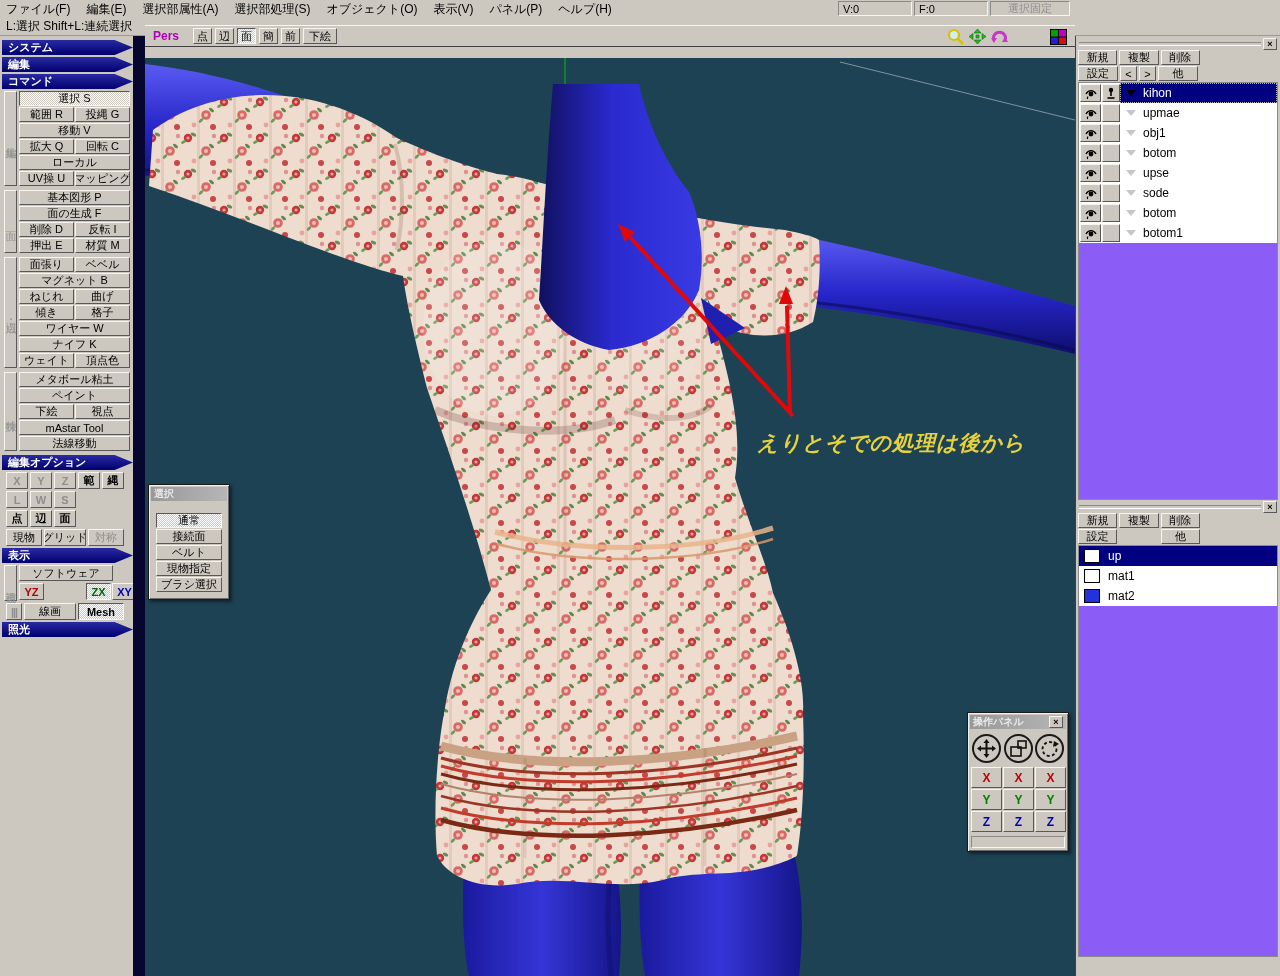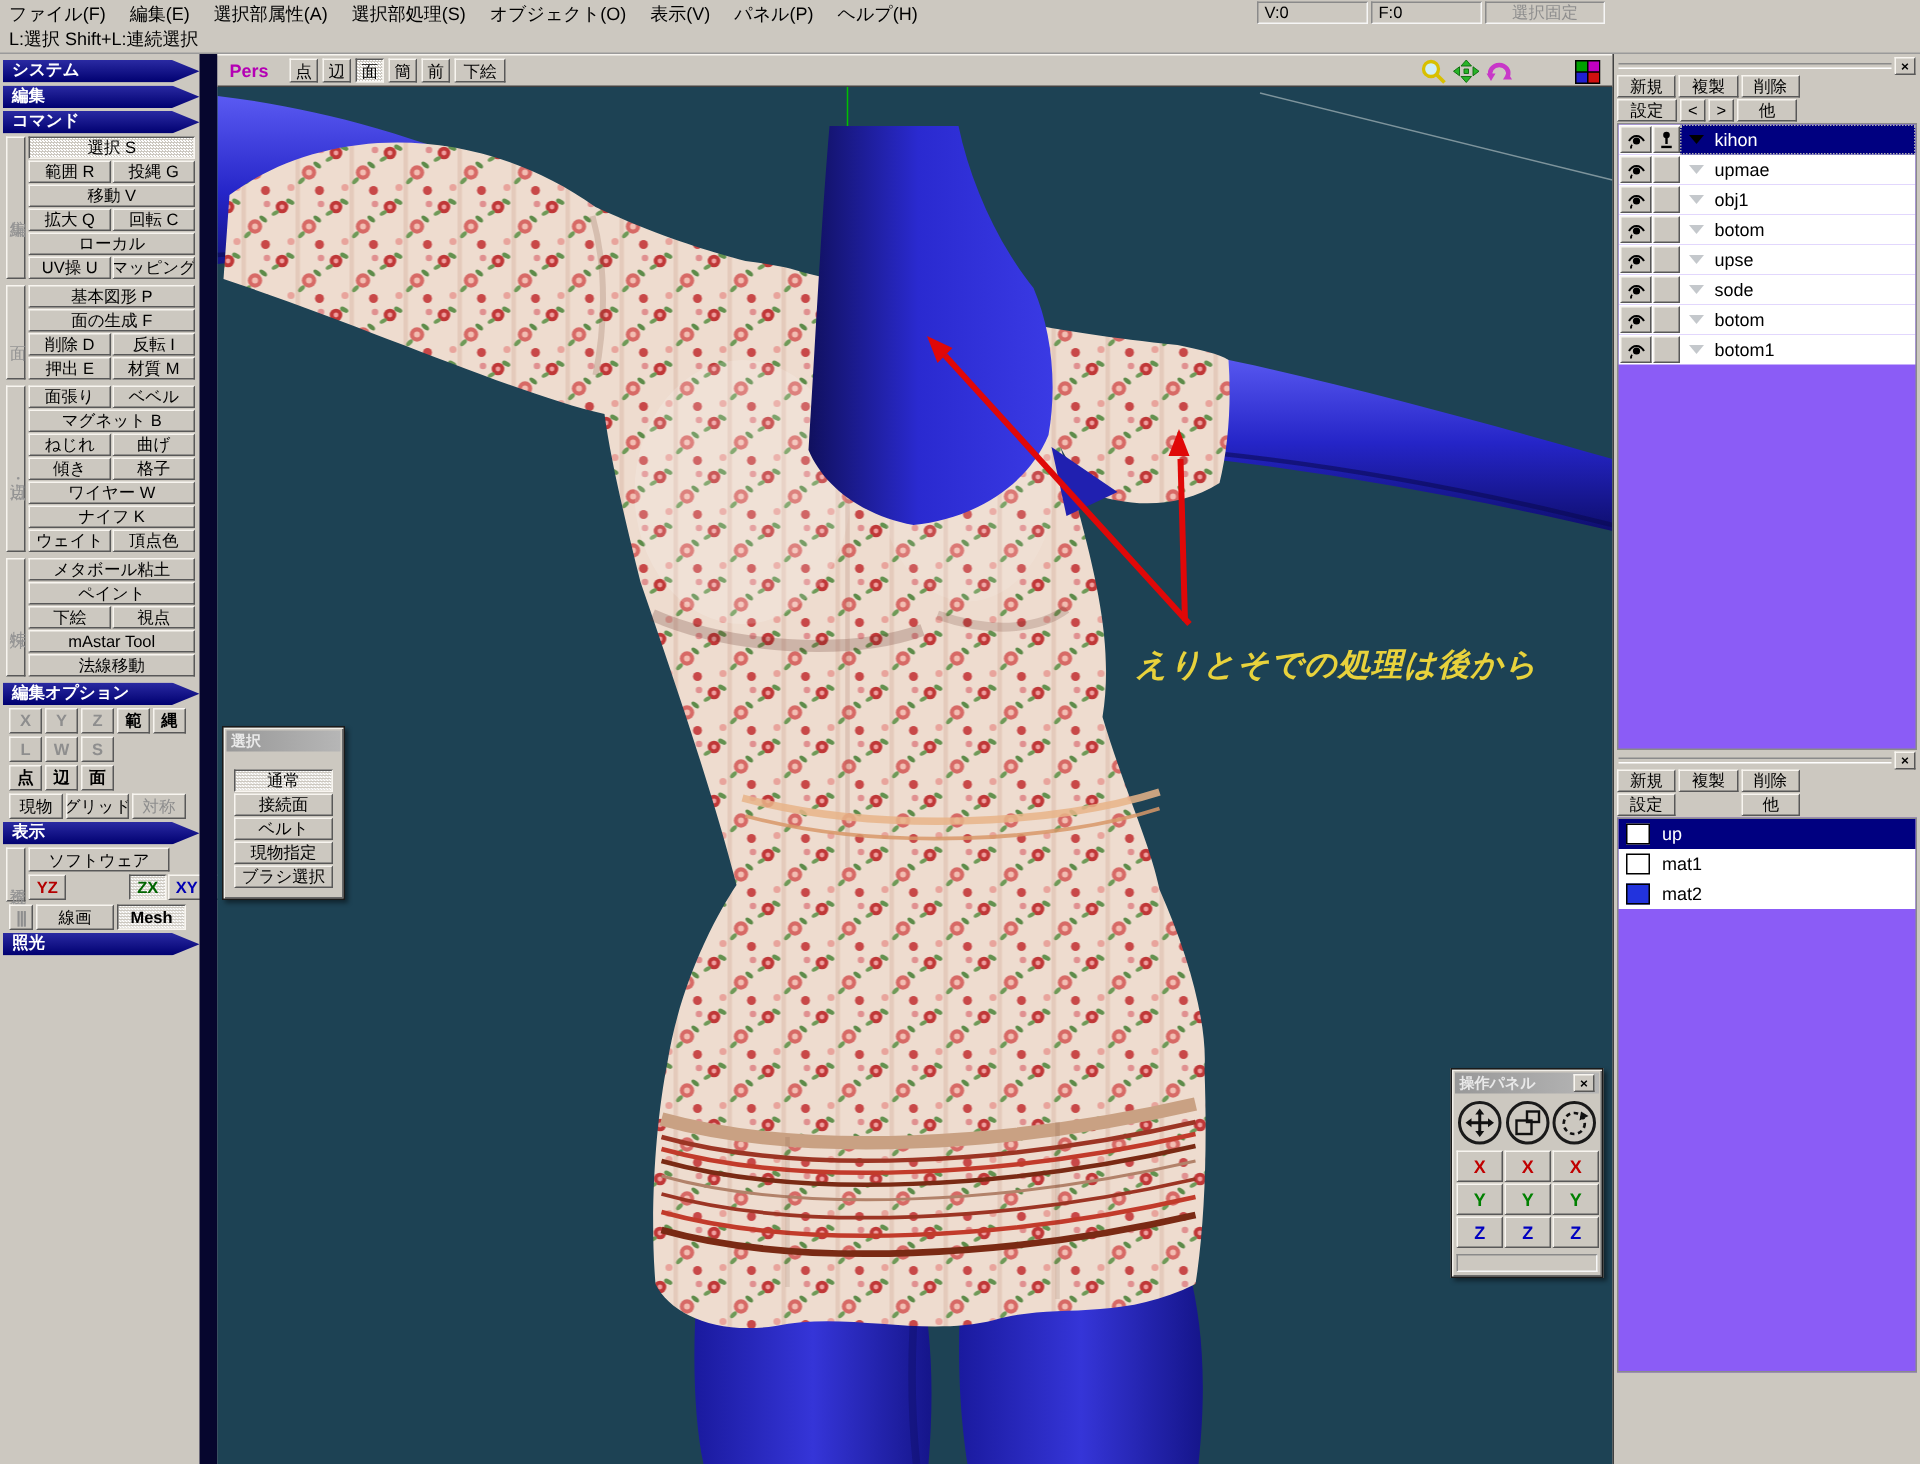--- a/index.html
+++ b/index.html
@@ -67,21 +67,21 @@
   .opt { height:17px; font-weight:bold; }
   .opt.sq { width:22px; }
   .opt.md { width:36px; font-weight:normal; }
   .opt.lg { width:42px; font-weight:normal; }
   .disp { display:flex; gap:2px; margin:2px 0 0 2px; }
   .disp-right { display:flex; flex-direction:column; gap:2px; }
   .disp-row { display:flex; gap:1px; }
   .pl { width:25px; height:17px; font-weight:bold; }
   .ax { width:20px; height:17px; margin-left:5px; }
   
-  #vp-toolbar { position:absolute; left:145px; top:36px; width:930px; height:22px;
+  #vp-toolbar { position:absolute; left:145px; top:25px; width:930px; height:22px;
     background:#ccc8c0; display:flex; align-items:center; padding-left:8px;
     border-top:1px solid #f8f5f0; border-bottom:1px solid #404040; }
   #vp-view-label { color:#b400b4; font-weight:bold; font-size:12px; margin-right:14px; }
   #vp-modes { display:flex; gap:3px; }
   .vmode { width:19px; height:16px; }
   .vmode.wide { width:34px; }
   .vp-icons { position:absolute; right:66px; display:flex; gap:3px; }
   .vp-quad { position:absolute; right:8px; top:3px; }
   #vp-canvas { position:absolute; left:145px; top:58px; width:1104px; height:918px;
     background:#1d4254; }
@@ -109,21 +109,21 @@
   #rightcol { position:absolute; left:1075px; top:36px; width:205px; height:940px;
     background:#ccc8c0; border-left:1px solid #404040; padding:2px; }
   .splitter { height:12px; display:flex; align-items:center; padding:0 1px; }
   .splitter .line { flex:1; height:4px; border-top:1px solid #8a8a8a; border-bottom:1px solid #fff; }
   .splitter .xbtn { margin-left:2px; }
   .prow { display:flex; gap:2px; height:15px; margin-bottom:1px; width:122px; }
   .prow .btn { height:15px; }
   .pb { width:40px; } .pbs { width:17px; }
   .listbox { background:#8b5cf6; border:1px solid #8a8a8a; overflow:hidden; }
   #objlist { height:418px; margin-bottom:1px; }
-  #matlist { height:370px; }
+  #matlist { height:412px; }
   .obj-row { display:flex; align-items:center; height:20px; background:#fff; font-size:12px; }
   .mini-btn { width:21px; height:18px; margin-left:1px; display:flex; align-items:center;
     justify-content:center; background:#ccc8c0;
     border-top:1px solid #f8f5f0; border-left:1px solid #f8f5f0;
     border-right:1px solid #585858; border-bottom:1px solid #585858; }
   .mini-btn.b2 { width:18px; }
   .cur-icon { visibility:hidden; }
   .obj-row.selected .cur-icon { visibility:visible; }
   .obj-label-area { flex:1; height:100%; display:flex; align-items:center; padding-left:6px; }
   .obj-row.selected .obj-label-area { background:#000080; color:#fff; outline:1px dotted #b0b0b0; outline-offset:-1px; }

